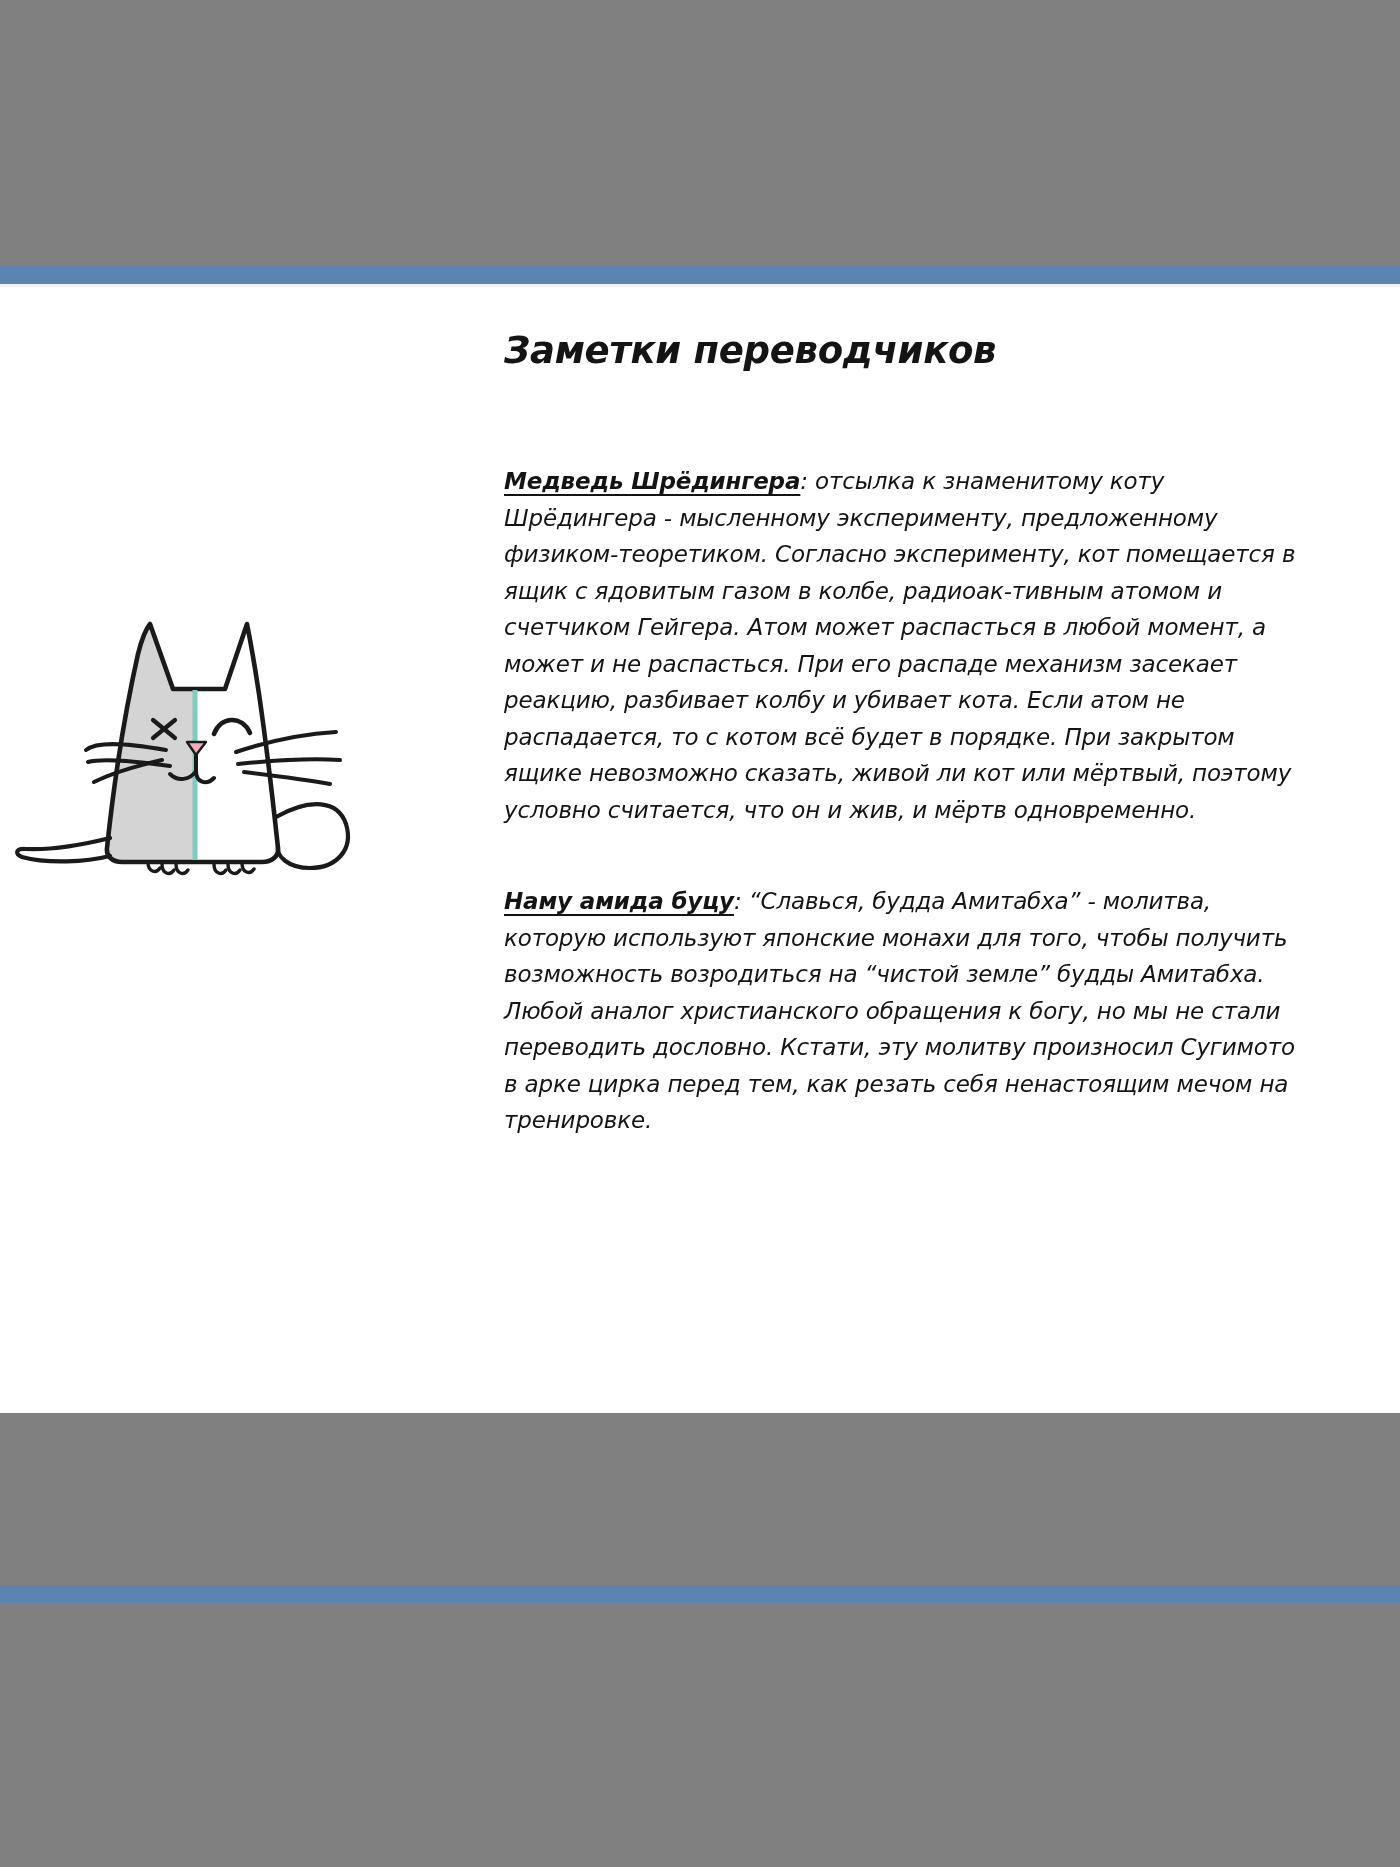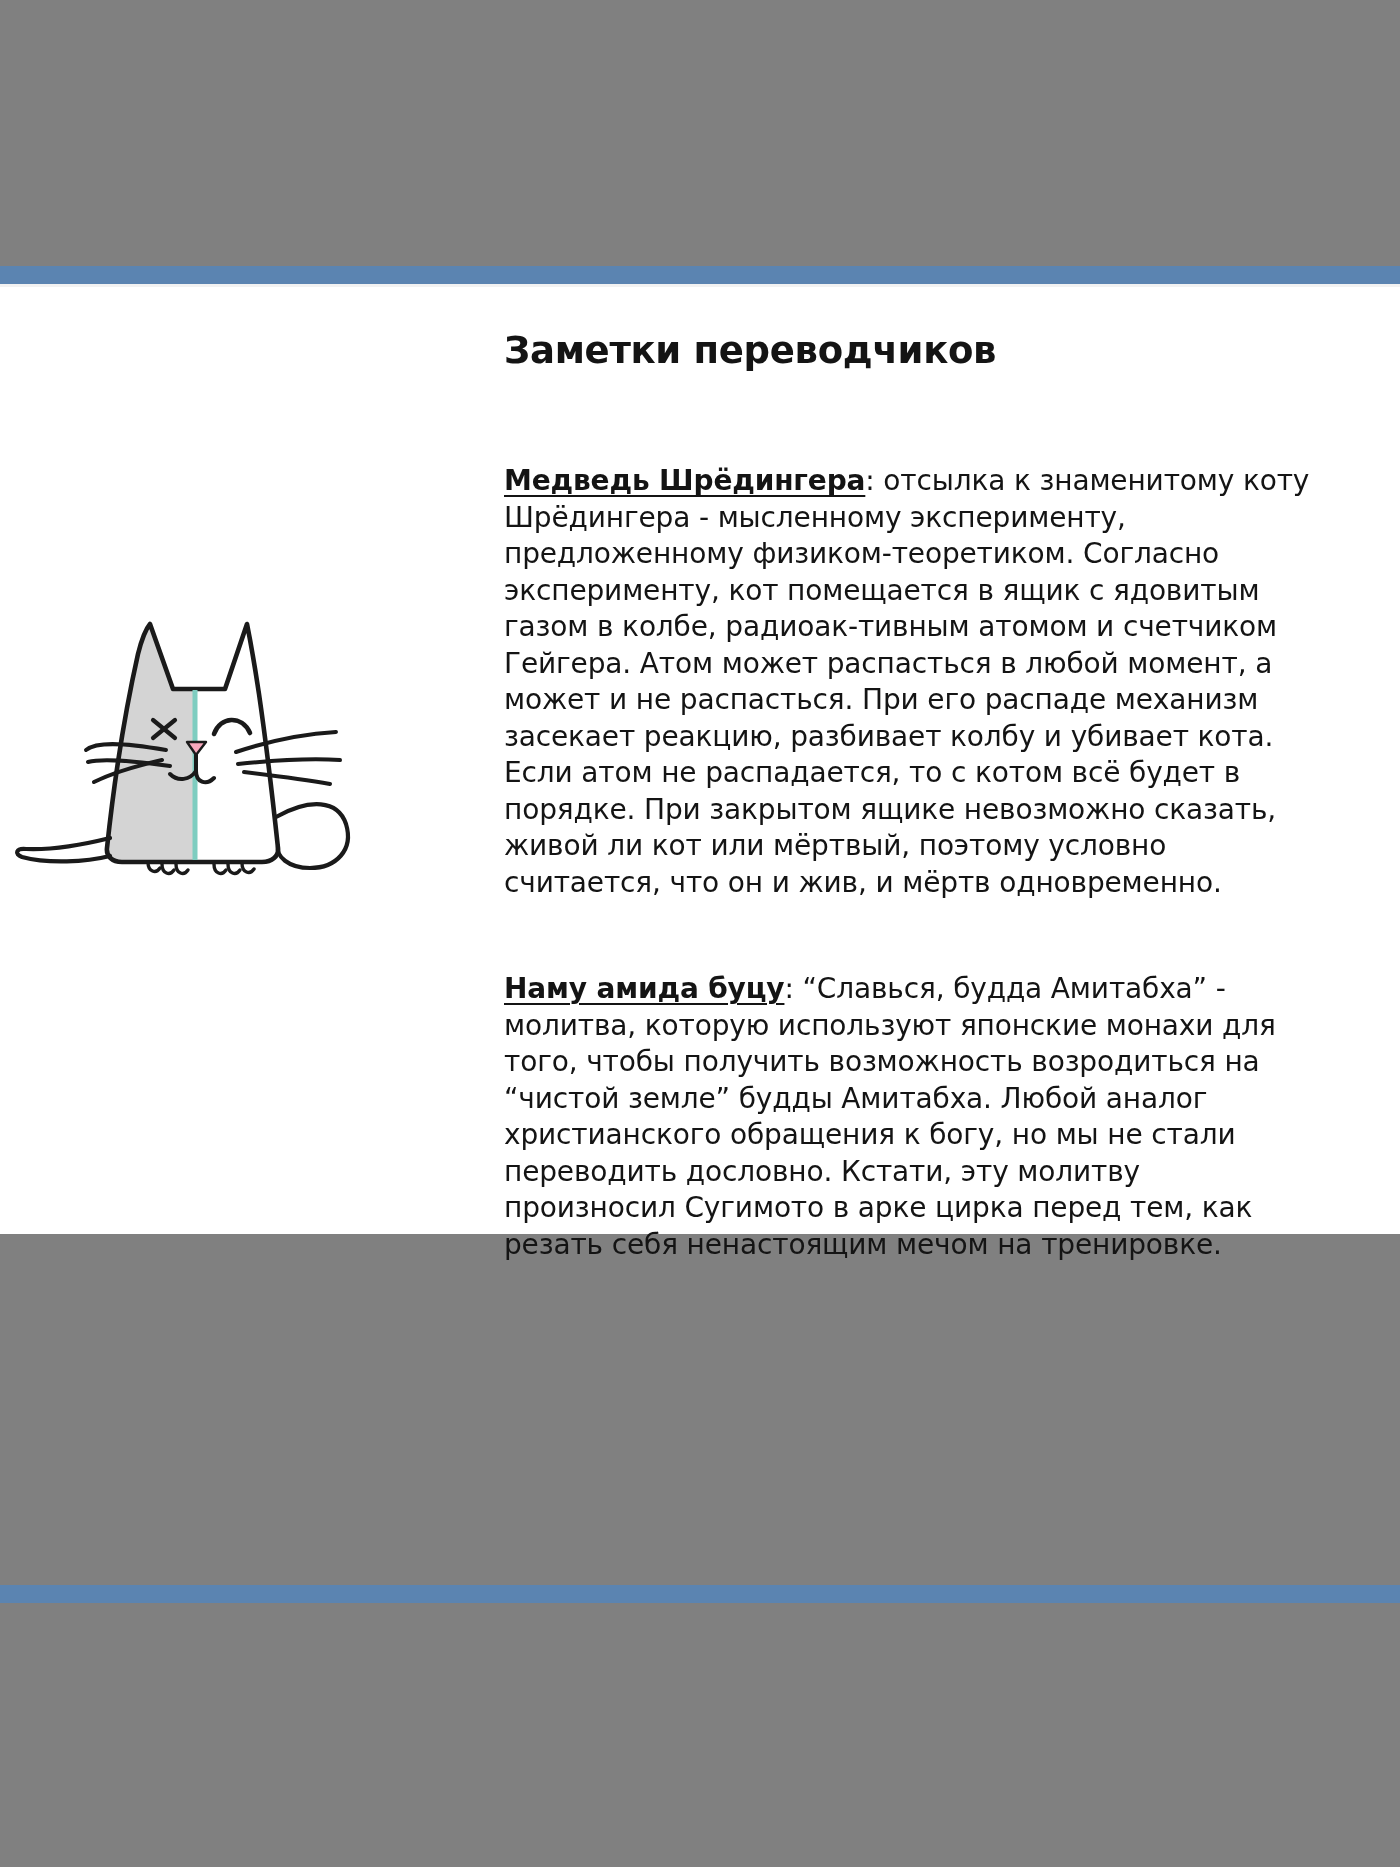--- a/index.html
+++ b/index.html
@@ -41,22 +41,23 @@
     width: 1400px;
     height: 18px;
     background: #5b84b1;
   }
 
   .sheet {
     position: absolute;
     left: 0;
     top: 284px;
     width: 1400px;
-    height: 950px;
+    height: 1129px;
     background: #ffffff;
+    font-style: italic;
   }
 
   
   .content {
     position: absolute;
     left: 504px;
     top: 45px;
     width: 830px;
   }
 
@@ -65,31 +66,31 @@
     font-size: 37px;
     font-weight: 700;
     letter-spacing: -0.3px;
     color: #141414;
     margin: 0;
     line-height: 1.2;
   }
 
   .note-block {
     margin-top: 0;
-    font-size: 28px;
+    font-size: 23px;
     line-height: 36.5px;
     color: #141414;
     letter-spacing: -0.15px;
     font-weight: 500;
     text-align: left;
     max-width: 810px;
   }
 
   .note-block.first { margin-top: 90px; }
-  .note-block.second { margin-top: 70px; }
+  .note-block.second { margin-top: 55px; }
 
   .note-para { margin: 0; }
   .note-para + .note-para { margin-top: 0; }
 
   .term {
     font-weight: 700;
     text-decoration: underline;
     text-underline-offset: 5px;
     text-decoration-thickness: 2px;
   }

